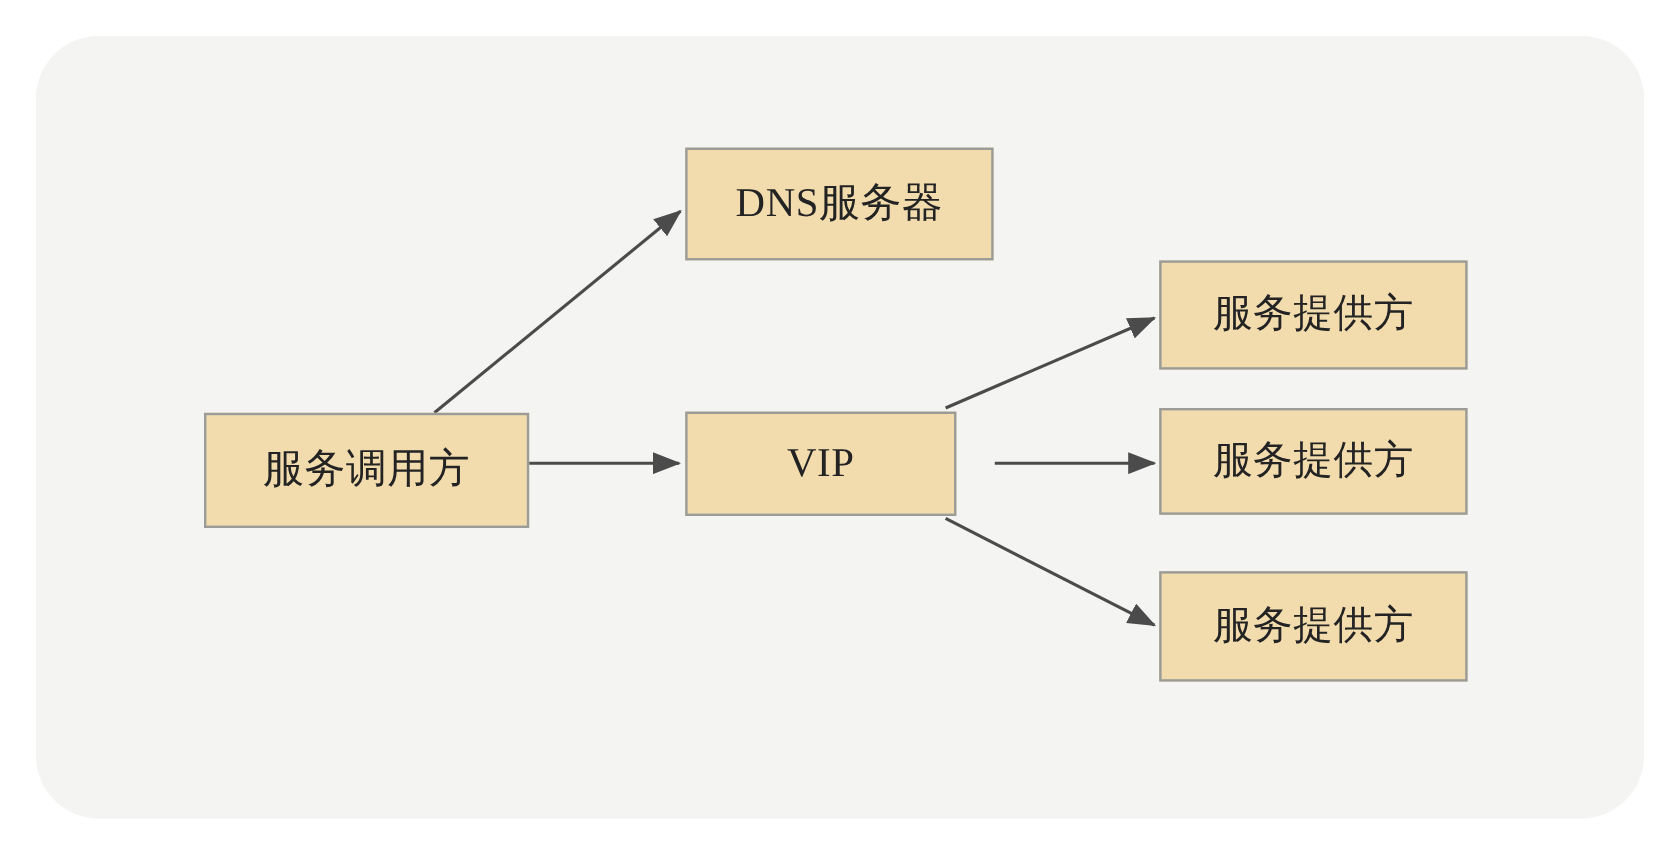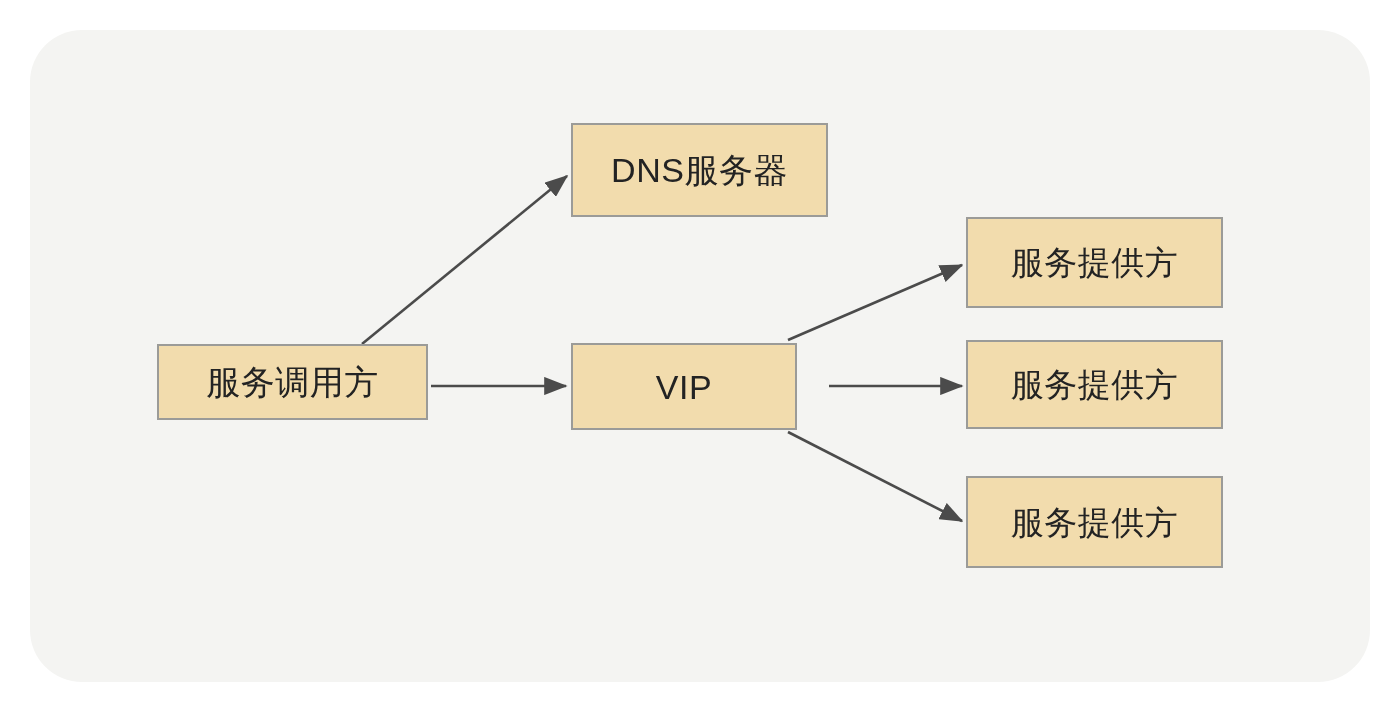--- a/index.html
+++ b/index.html
@@ -40,29 +40,30 @@
     position: absolute;
     box-sizing: border-box;
     background: #f2dcad;
     border: 2px solid #9b9b98;
     display: flex;
     align-items: center;
     justify-content: center;
     color: #232323;
     letter-spacing: 0.5px;
     user-select: none;
+    font-family: Liberation Serif, serif;
   }
   .node-label {
     display: block;
     line-height: 1;
     white-space: nowrap;
   }
 
   
-  #node-caller      { left: 157px; top: 344px; width: 271px; height: 76px; }
+  #node-caller      { left: 170px; top: 344px; width: 271px; height: 96px; }
   #node-dns         { left: 571px; top: 123px; width: 257px; height: 94px; }
   #node-vip         { left: 571px; top: 343px; width: 226px; height: 87px; }
   #node-provider-1  { left: 966px; top: 217px; width: 257px; height: 91px; }
   #node-provider-2  { left: 966px; top: 340px; width: 257px; height: 89px; }
   #node-provider-3  { left: 966px; top: 476px; width: 257px; height: 92px; }
 
   #node-caller  .node-label { font-size: 34px; }
   #node-dns     .node-label { font-size: 34px; }
   #node-vip     .node-label { font-size: 34px; }
   #node-provider-1 .node-label,

